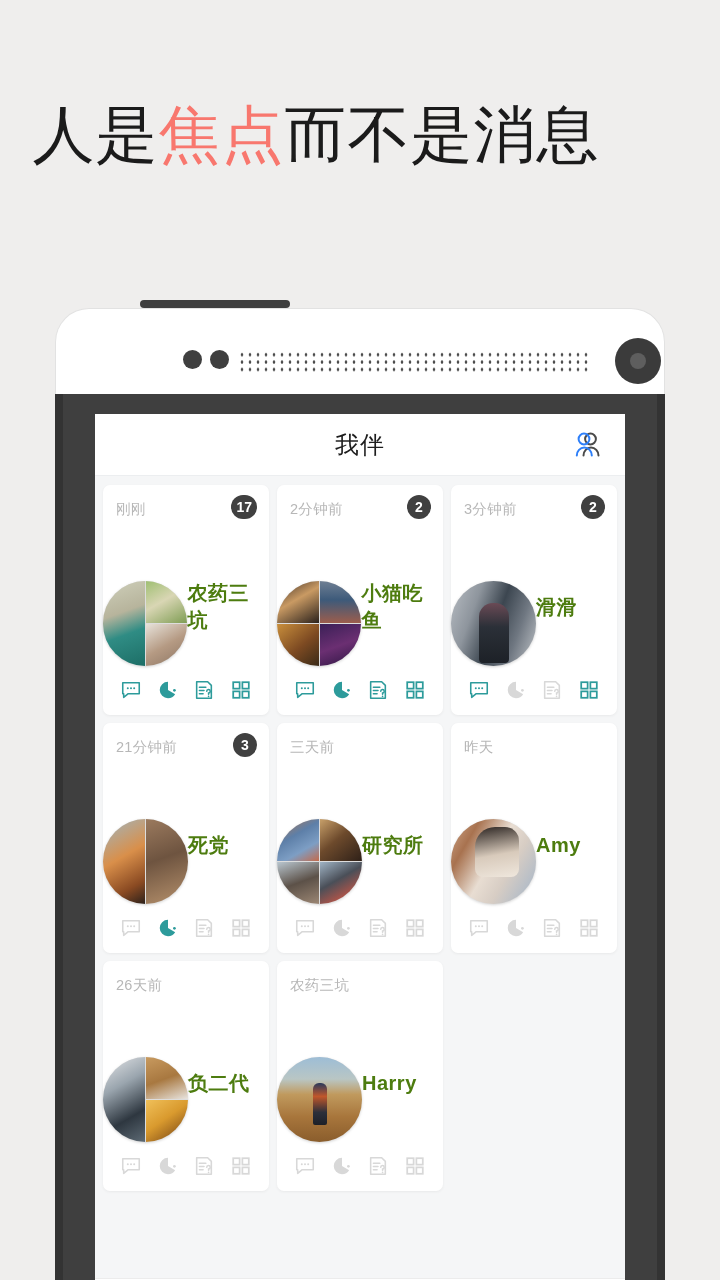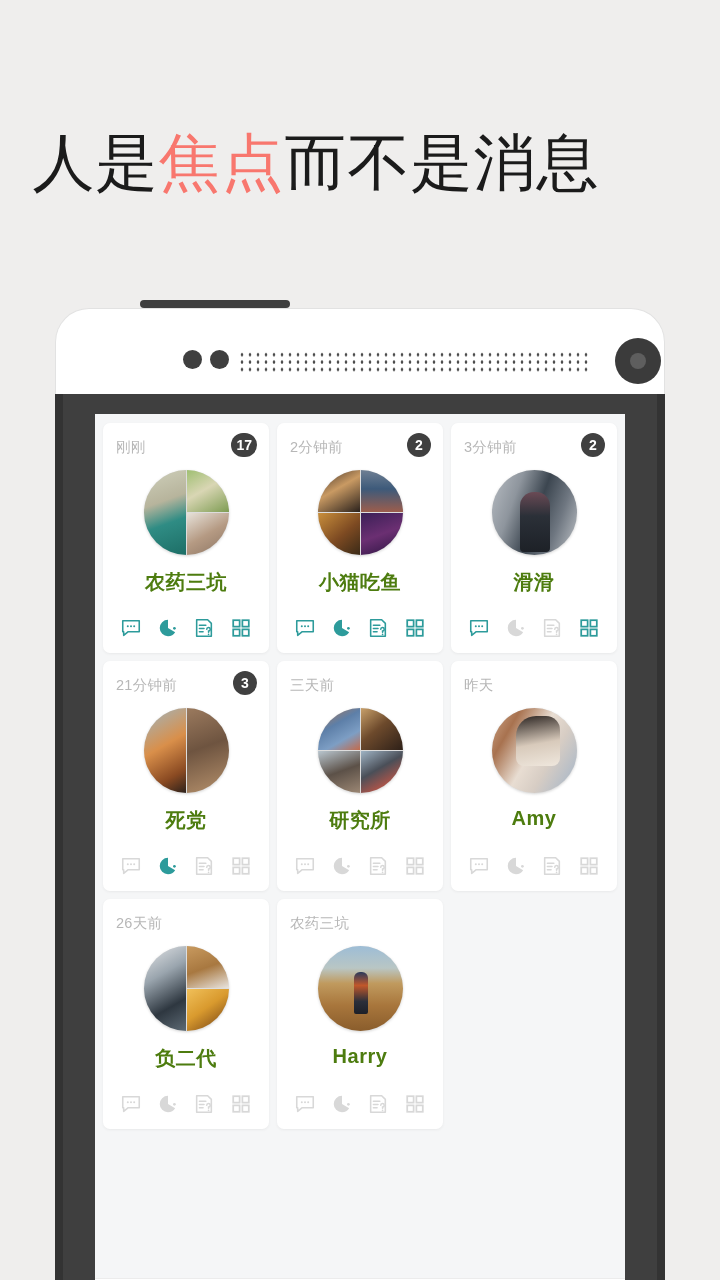--- a/index.html
+++ b/index.html
@@ -22,21 +22,20 @@
     top: 104px;
     left: 0;
     width: 632px;
     text-align: center;
     font-size: 62px;
     line-height: 1;
     letter-spacing: 1px;
     color: #1b1b1b;
     font-weight: 400;
     white-space: nowrap;
-    margin-top: 28px;
   }
   .headline .accent { color: #f8776e; }
 
   
   .phone {
     position: absolute;
     left: 55px;
     top: 300px;
     width: 610px;
     height: 1000px;
@@ -174,21 +173,21 @@
   }
 
   .card {
     width: 166px;
     height: 230px;
     background: #ffffff;
     border-radius: 7px;
     box-shadow: 0 1px 3px rgba(0,0,0,0.055);
     position: relative;
     display: flex;
-    flex-direction: column;
+    flex-direction: row;
     align-items: center;
   }
 
   .card-time {
     position: absolute;
     left: 13px;
     top: 15px;
     font-size: 14.5px;
     color: #b7b7b7;
     letter-spacing: 0.3px;
@@ -276,20 +275,31 @@
   <div class="bezel-top"></div>
   <div class="dot-a"></div>
   <div class="dot-b"></div>
   <div class="speaker"></div>
   <div class="camera"></div>
 
   <div class="body-dark"></div>
 
   <div class="screen">
 
+    <div class="app-header">
+      <div class="app-title">我伴</div>
+      <div class="header-action">
+        <svg viewBox="0 0 32 32" width="32" height="32">
+          <circle cx="19.5" cy="9" r="5.4" fill="none" stroke="#4a4a4a" stroke-width="2"></circle>
+          <path d="M12.5 25.5 a7.5 8 0 0 1 15 0" fill="none" stroke="#4a4a4a" stroke-width="2" stroke-linecap="round"></path>
+          <circle cx="13" cy="9" r="5.4" fill="none" stroke="#2d7ff9" stroke-width="2"></circle>
+          <path d="M5.8 25.5 a7.5 8 0 0 1 15 0" fill="none" stroke="#2d7ff9" stroke-width="2" stroke-linecap="round"></path>
+        </svg>
+      </div>
+    </div>
 
     <div class="grid">
 
       <div class="card">
         <div class="card-time">刚刚</div>
         <div class="badge">17</div>
         <div class="avatar">
           <div class="tile" style="left:0;top:0;width:42px;height:85px;background:linear-gradient(160deg,#cfd0bb 0%,#b7b49c 38%,#2f8c84 62%,#1d6e66 100%);"></div>
           <div class="tile" style="left:43px;top:0;width:42px;height:42px;background:linear-gradient(150deg,#9fbf72 0%,#d9d6b4 45%,#7d9c52 100%);"></div>
           <div class="tile" style="left:43px;top:43px;width:42px;height:42px;background:linear-gradient(150deg,#e7e2da 0%,#b59a83 50%,#8a7361 100%);"></div>

